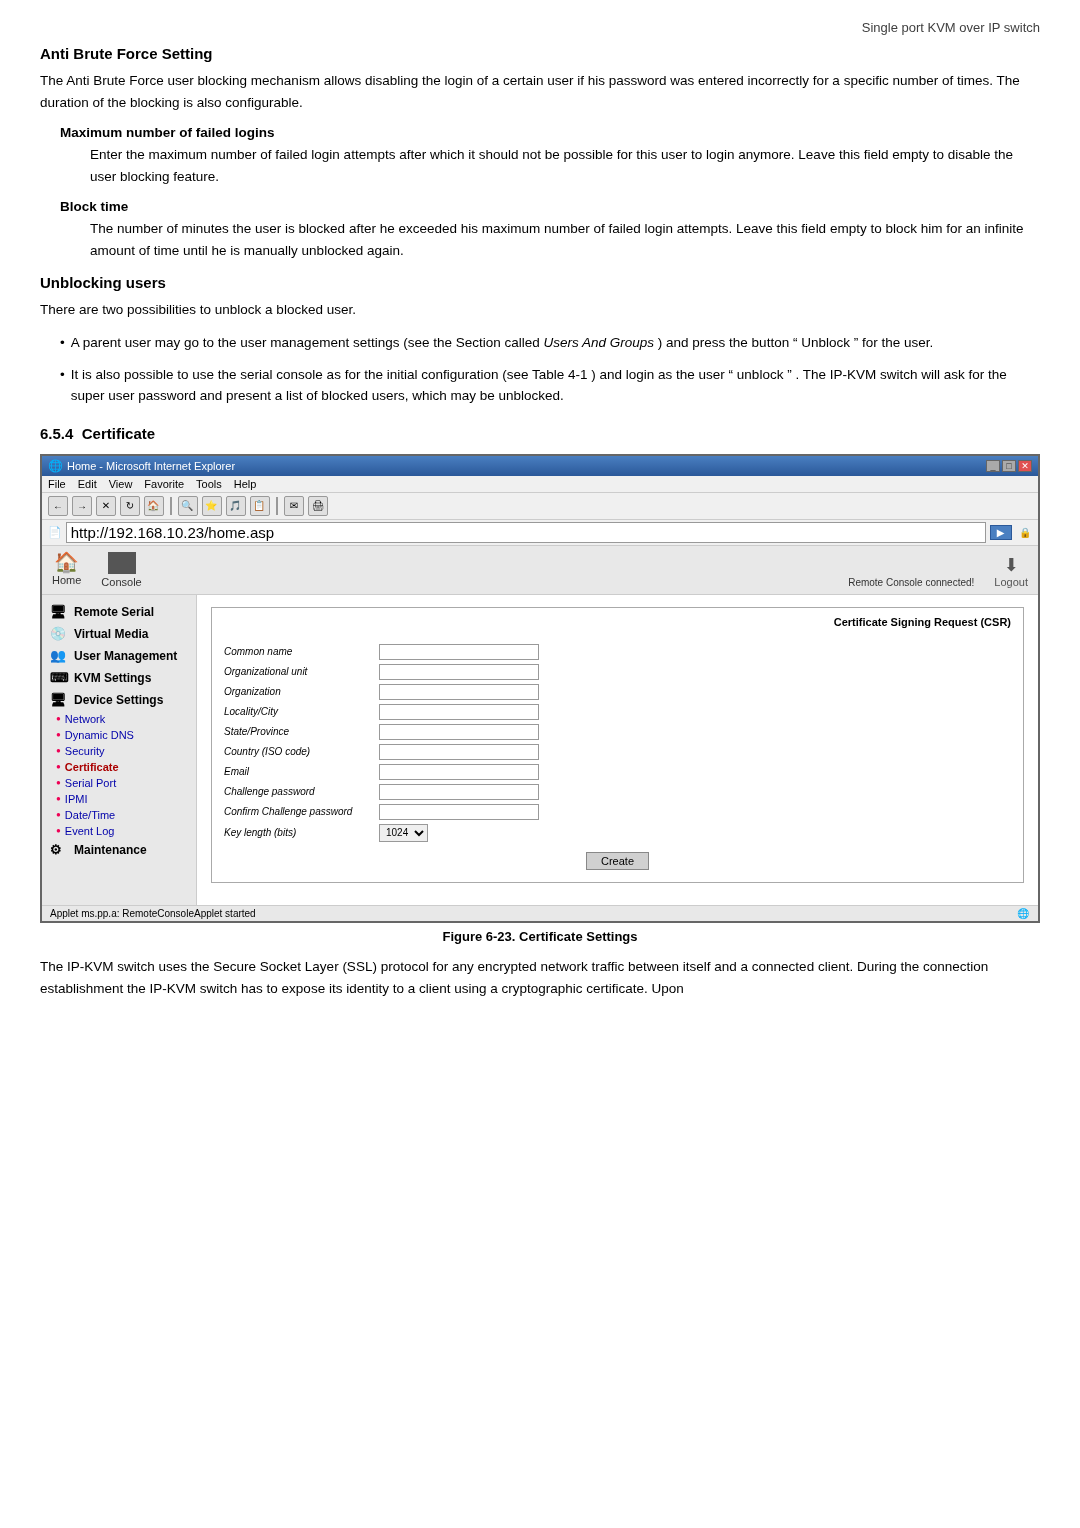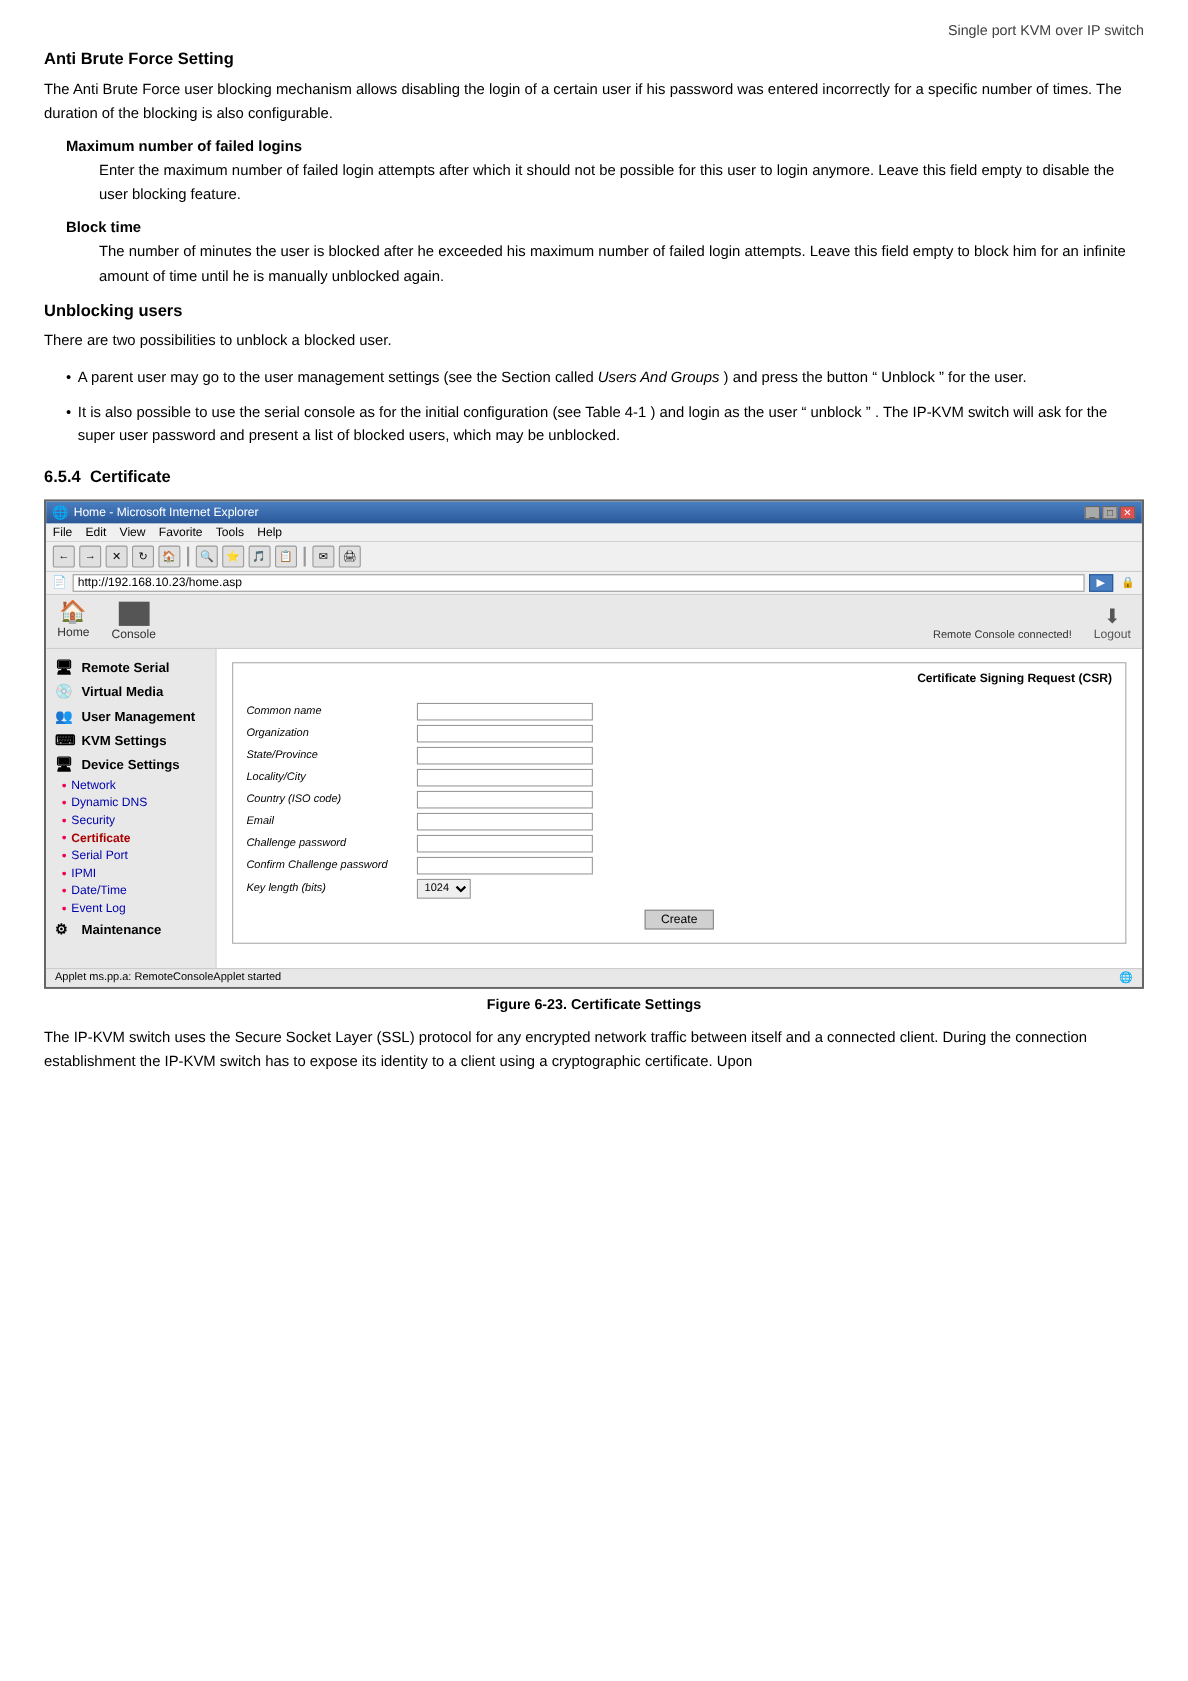--- a/index.html
+++ b/index.html
@@ -117,21 +117,21 @@
       background: #f0f0f0;
       border-bottom: 1px solid #ccc;
       padding: 2px 6px;
       display: flex; align-items: center; gap: 4px;
       font-size: 11px;
     }
     .address-input {
       flex: 1;
       border: 1px solid #999;
       padding: 1px 4px;
-      font-size: 11px;
+      font-size: 15px;
       background: white;
     }
     .go-btn {
       background: #4a7fc1;
       color: white;
       border: 1px solid #2a5899;
       padding: 1px 6px;
       font-size: 10px;
       cursor: pointer;
     }
@@ -447,29 +447,33 @@
 
       <div class="main-panel">
         <div class="csr-box">
           <div class="csr-title">Certificate Signing Request (CSR)</div>
           <div class="csr-form">
             <div class="csr-row">
               <span class="csr-label">Common name</span>
               <input class="csr-input" type="text" value="" style="">
             </div>
             <div class="csr-row">
+              <span class="csr-label">Organizational unit</span>
+              <input class="csr-input" type="text" value="" style="">
+            </div>
+            <div class="csr-row">
               <span class="csr-label">Organization</span>
               <input class="csr-input" type="text" value="" style="">
             </div>
             <div class="csr-row">
+              <span class="csr-label">Locality/City</span>
+              <input class="csr-input" type="text" value="" style="">
+            </div>
+            <div class="csr-row">
               <span class="csr-label">State/Province</span>
-              <input class="csr-input" type="text" value="" style="">
-            </div>
-            <div class="csr-row">
-              <span class="csr-label">Locality/City</span>
               <input class="csr-input" type="text" value="" style="">
             </div>
             <div class="csr-row">
               <span class="csr-label">Country (ISO code)</span>
               <input class="csr-input" type="text" value="" style="">
             </div>
             <div class="csr-row">
               <span class="csr-label">Email</span>
               <input class="csr-input" type="text" value="" style="">
             </div>

